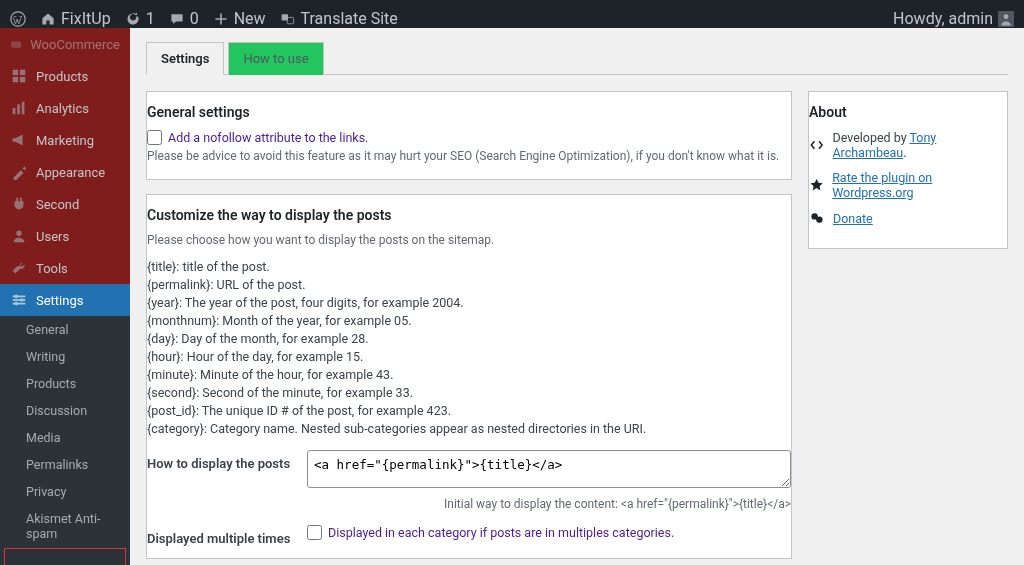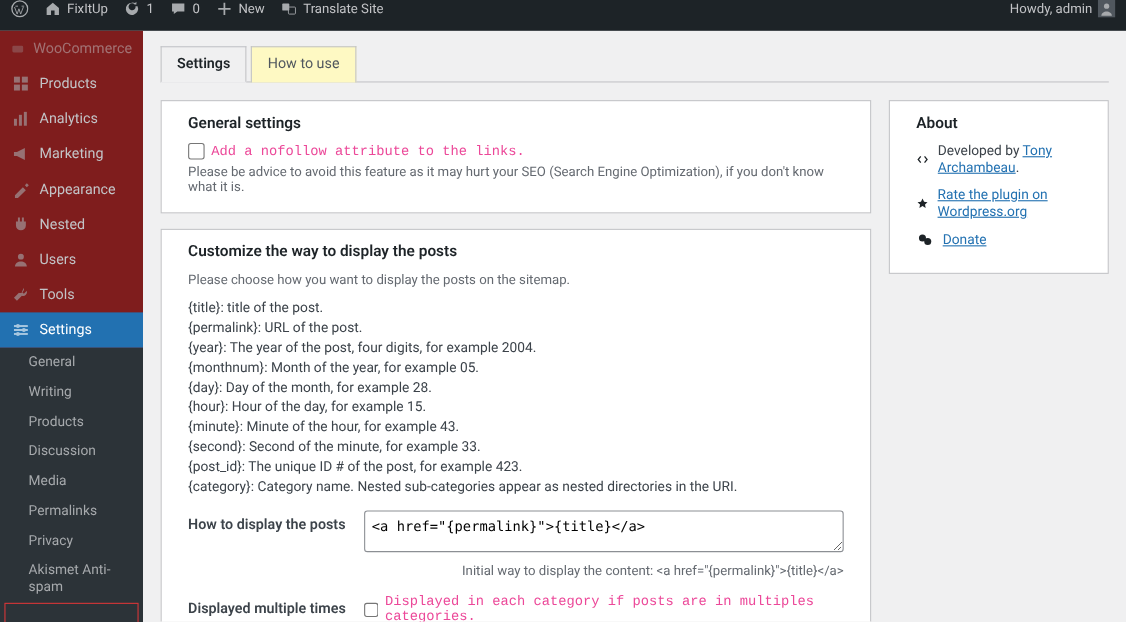--- a/index.html
+++ b/index.html
@@ -1,49 +1,49 @@
 <!DOCTYPE html>
 <html><head>
 <meta charset="utf-8">
 <style>
 * { box-sizing: border-box; margin: 0; padding: 0; }
 body { font-family: -apple-system, BlinkMacSystemFont, "Segoe UI", Roboto, sans-serif; font-size: 13px; color: #3c434a; background: #f0f0f1; width: 1024px; height: 565px; overflow: hidden; }
 
 
-.adminbar { height: 28px; background: #1d2327; color: #c3c4c7; display: flex; align-items: flex-start; padding: 0 10px; font-size: 12px; justify-content: space-between; }
+.adminbar { height: 28px; background: #1d2327; color: #c3c4c7; display: flex; align-items: flex-end; padding: 0 10px; font-size: 16px; justify-content: space-between; }
 .adminbar-left, .adminbar-right { display: flex; align-items: center; gap: 14px; }
 .adminbar-item { display: flex; align-items: center; gap: 5px; cursor: pointer; }
 .ab-icon { width: 16px; height: 16px; display: inline-flex; align-items: center; justify-content: center; }
 
 
 .sidebar { position: absolute; top: 28px; left: 0; width: 130px; background: #7f1d1d; height: 537px; color: #c3c4c7; font-size: 13px; }
 .menu-item { display: flex; align-items: center; gap: 8px; padding: 7px 10px; cursor: pointer; }
 .menu-item.current { background: #2271b1; color: #fff; position: relative; }
 .menu-item.current::after { content: ""; position: absolute; right: -8px; top: 50%; transform: translateY(-50%); border: 8px solid transparent; border-right-color: #f0f0f1; }
 .menu-icon { width: 18px; height: 18px; display: inline-flex; align-items: center; justify-content: center; opacity: 0.6; }
 .submenu { background: #2c3338; }
 .submenu-item { padding: 6px 10px 6px 26px; cursor: pointer; color: #a7aaad; font-size: 12.5px; }
 .submenu-item.highlighted { border: 1px solid #d63638; margin: 1px 4px; padding: 20px 8px; color: #fff; font-weight: 600; }
 
 
 .content { position: absolute; top: 28px; left: 130px; right: 0; height: 537px; padding: 14px 16px; overflow: hidden; }
 .tabs { border-bottom: 1px solid #c3c4c7; display: flex; }
-.tab { padding: 8px 14px; background: #fef9c3; border: 1px solid #c3c4c7; border-bottom: none; margin-right: 4px; margin-bottom: -1px; cursor: pointer; font-size: 13px; color: #50575e; }
+.tab { padding: 8px 14px; background: #22c55e; border: 1px solid #c3c4c7; border-bottom: none; margin-right: 4px; margin-bottom: -1px; cursor: pointer; font-size: 13px; color: #50575e; }
 .tab.active { background: #f0f0f1; border-bottom: 1px solid #f0f0f1; font-weight: 600; color: #1d2327; }
 
 .main { display: flex; gap: 16px; margin-top: 16px; }
 .left { flex: 1; }
 .right { width: 200px; }
 
-.panel { background: #fff; border: 1px solid #c3c4c7; margin-bottom: 14px; padding: 12px 24px; }
+.panel { background: #fff; border: 1px solid #c3c4c7; margin-bottom: 14px; padding: 12px 0; }
 .panel h3 { font-size: 14px; font-weight: 600; color: #1d2327; margin-bottom: 10px; }
 .panel .desc { font-size: 12px; color: #646970; margin-bottom: 4px; }
 .chk { display: flex; align-items: center; gap: 6px; margin-bottom: 4px; }
 .chk input { width: 15px; height: 15px; }
-.chk label { font-size: 12.5px; color: #ec4899; font-family: Liberation Mono, monospace; }
+.chk label { font-size: 12.5px; color: #4c1d95; }
 
 .placeholders p { font-size: 12.5px; color: #3c434a; margin: 3px 0; }
 
 .form-row { display: flex; align-items: flex-start; margin-top: 14px; }
 .form-row .label { width: 160px; font-weight: 600; font-size: 13px; padding-top: 6px; }
 .form-row .field { flex: 1; }
 textarea { width: 100%; height: 38px; border: 1px solid #8c8f94; border-radius: 3px; padding: 6px; font-family: monospace; font-size: 12.5px; resize: both; }
 .hint { font-size: 12px; color: #646970; margin-top: 6px; text-align: right; }
 
 .about-row { display: flex; align-items: center; gap: 8px; margin-bottom: 10px; font-size: 12.5px; }
@@ -167,21 +167,21 @@
           </svg>
         </span>
         <span>Appearance</span>
       </div>
       <div class="menu-item">
         <span class="menu-icon">
           <svg viewBox="0 0 20 20" fill="#a7aaad">
             <path d="M7 3v4H5v4a5 5 0 0010 0V7h-2V3h-2v4H9V3z"></path>
           </svg>
         </span>
-        <span>Nested</span>
+        <span>Second</span>
       </div>
       <div class="menu-item">
         <span class="menu-icon">
           <svg viewBox="0 0 20 20" fill="#a7aaad">
             <circle cx="10" cy="7" r="3"></circle>
             <path d="M4 17c0-3 3-5 6-5s6 2 6 5z"></path>
           </svg>
         </span>
         <span>Users</span>
       </div>

